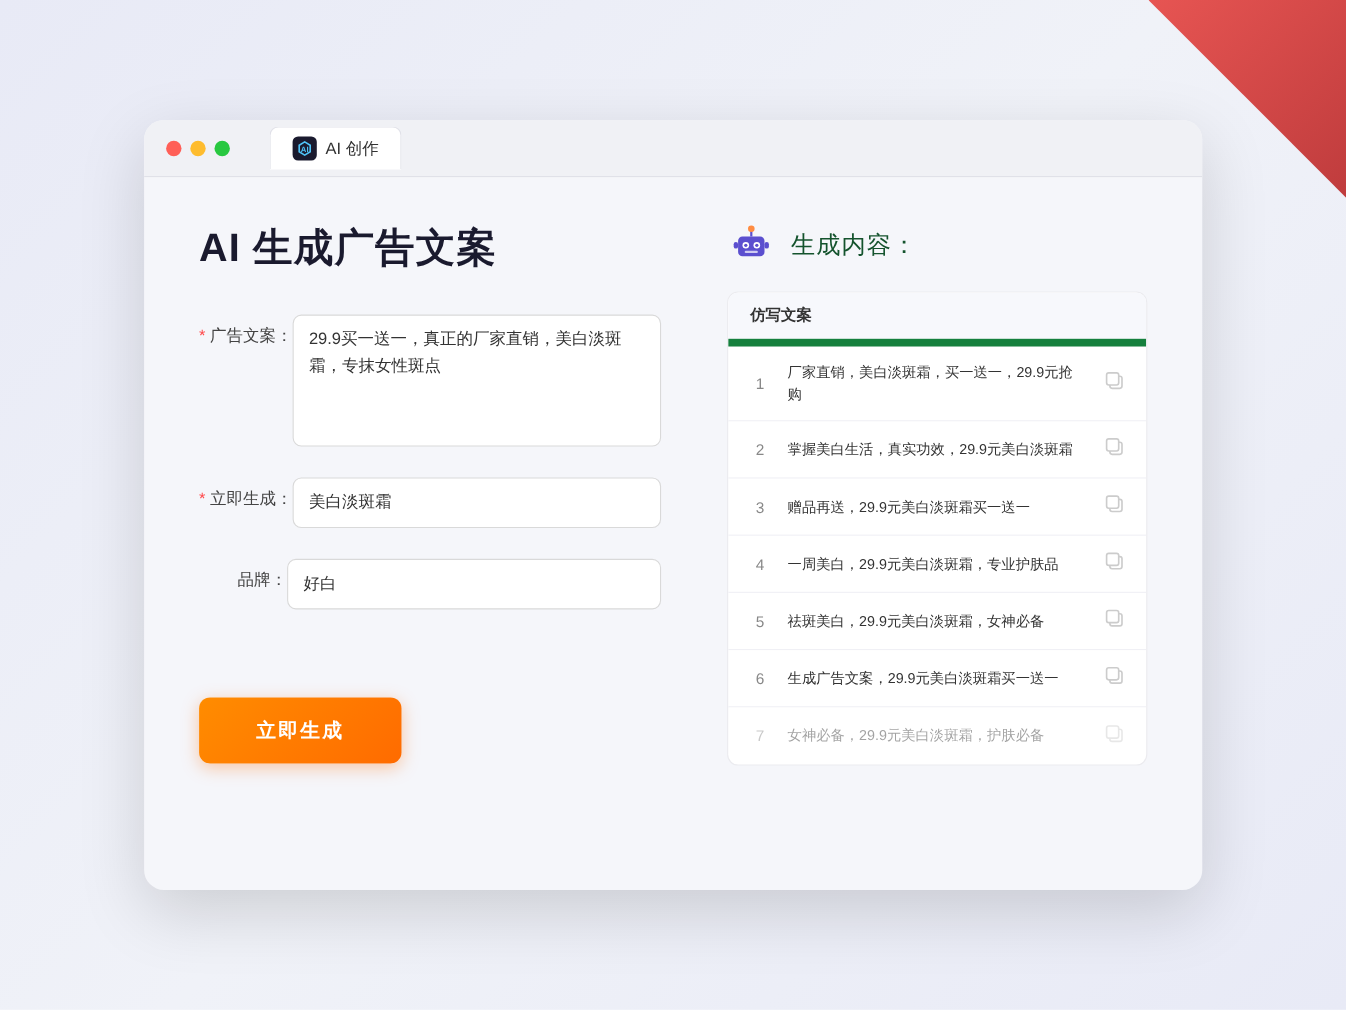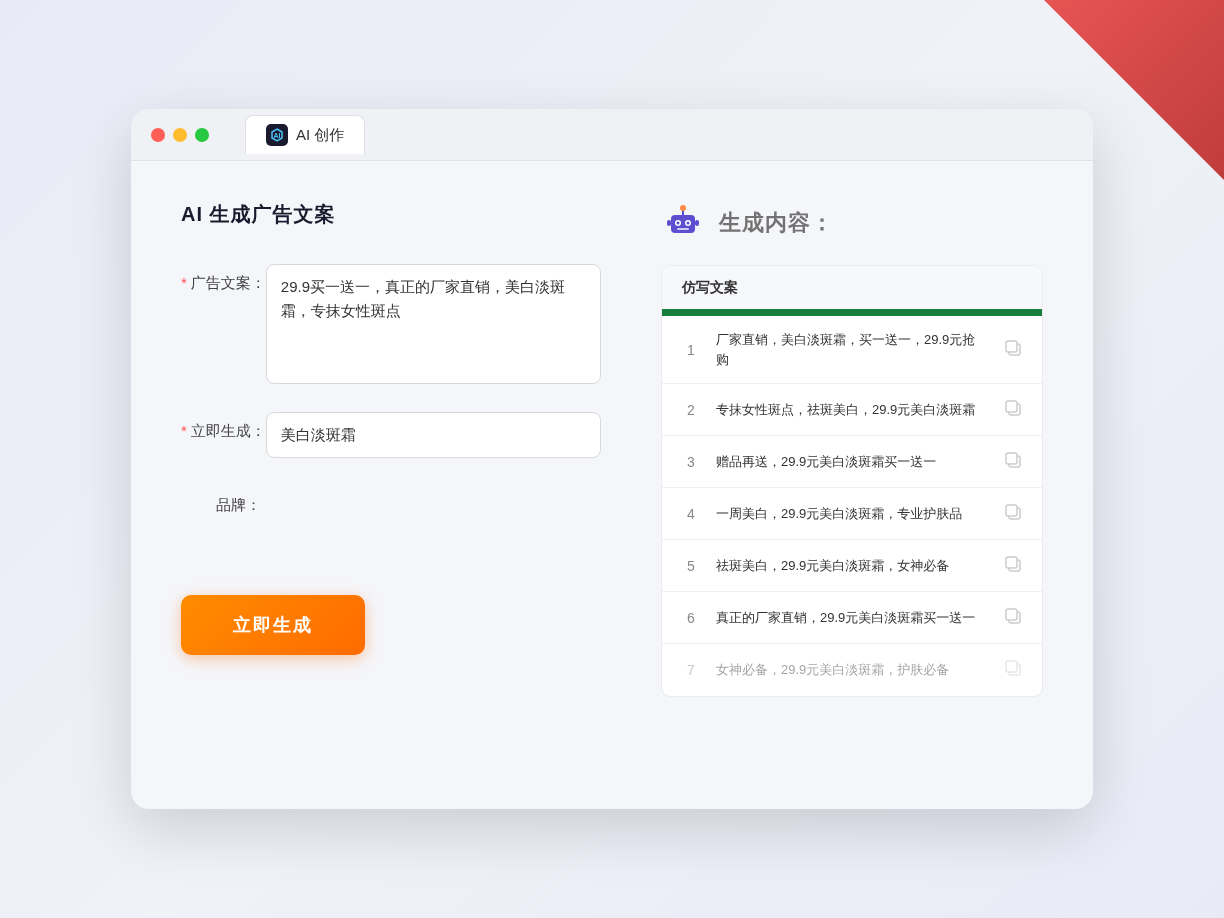--- a/index.html
+++ b/index.html
@@ -88,21 +88,21 @@
       gap: 60px;
       min-height: 648px;
     }
 
     
     .left-panel {
       flex: 0 0 420px;
     }
 
     .page-title {
-      font-size: 20px;
+      font-size: 36px;
       font-weight: 700;
       color: #1a1a2e;
       margin-bottom: 36px;
       letter-spacing: 1px;
     }
 
     .form-group {
       display: flex;
       align-items: flex-start;
       margin-bottom: 28px;
@@ -162,22 +162,22 @@
 
     .result-header {
       display: flex;
       align-items: center;
       gap: 14px;
       margin-bottom: 20px;
     }
 
     .result-title {
       font-size: 22px;
-      font-weight: 700;
-      color: #737373;
+      font-weight: 400;
+      color: #14532d;
       letter-spacing: 1px;
     }
 
     .result-table {
       background: #fff;
       border-radius: 10px;
       overflow: hidden;
       border: 1px solid #ebebef;
     }
 
@@ -282,20 +282,21 @@
       <div class="form-group">
         <label class="form-label">
           <span class="required-mark">*</span><span>立即生成：</span>
         </label>
         <input type="text" class="form-input" value="美白淡斑霜" style="">
       </div>
 
       
       <div class="form-group">
         <label class="form-label">品牌：</label>
+        <input type="text" class="form-input" value="好白" style="">
       </div>
 
       <button class="generate-btn">立即生成</button>
     </div>
 
     <div class="right-panel">
 
       <div class="result-header">
 
         <svg class="robot-svg" viewBox="0 0 44 44" fill="none" xmlns="http://www.w3.org/2000/svg">
@@ -327,21 +328,21 @@
             <div class="result-row">
               <span class="row-number">1</span>
               <span class="row-text">厂家直销，美白淡斑霜，买一送一，29.9元抢购</span>
               <span style="cursor: pointer; color: rgb(204, 204, 204); font-size: 16px;"><svg width="18" height="18" viewBox="0 0 18 18" fill="none">
                   <rect x="5" y="5" width="11" height="11" rx="2" stroke="#ccc" stroke-width="1.5" fill="none"></rect>
                   <rect x="2" y="2" width="11" height="11" rx="2" stroke="#ccc" stroke-width="1.5" fill="white"></rect>
                 </svg></span>
             </div>
             <div class="result-row">
               <span class="row-number">2</span>
-              <span class="row-text">专抹女性斑点，祛斑美白，29.9元美白淡斑霜</span>
+              <span class="row-text">掌握美白生活，真实功效，29.9元美白淡斑霜</span>
               <span style="cursor: pointer; color: rgb(204, 204, 204); font-size: 16px;"><svg width="18" height="18" viewBox="0 0 18 18" fill="none">
                   <rect x="5" y="5" width="11" height="11" rx="2" stroke="#ccc" stroke-width="1.5" fill="none"></rect>
                   <rect x="2" y="2" width="11" height="11" rx="2" stroke="#ccc" stroke-width="1.5" fill="white"></rect>
                 </svg></span>
             </div>
             <div class="result-row">
               <span class="row-number">3</span>
               <span class="row-text">赠品再送，29.9元美白淡斑霜买一送一</span>
               <span style="cursor: pointer; color: rgb(204, 204, 204); font-size: 16px;"><svg width="18" height="18" viewBox="0 0 18 18" fill="none">
                   <rect x="5" y="5" width="11" height="11" rx="2" stroke="#ccc" stroke-width="1.5" fill="none"></rect>
@@ -359,21 +360,21 @@
             <div class="result-row">
               <span class="row-number">5</span>
               <span class="row-text">祛斑美白，29.9元美白淡斑霜，女神必备</span>
               <span style="cursor: pointer; color: rgb(204, 204, 204); font-size: 16px;"><svg width="18" height="18" viewBox="0 0 18 18" fill="none">
                   <rect x="5" y="5" width="11" height="11" rx="2" stroke="#ccc" stroke-width="1.5" fill="none"></rect>
                   <rect x="2" y="2" width="11" height="11" rx="2" stroke="#ccc" stroke-width="1.5" fill="white"></rect>
                 </svg></span>
             </div>
             <div class="result-row">
               <span class="row-number">6</span>
-              <span class="row-text">真正的厂家直销，29.9元美白淡斑霜买一送一</span>
+              <span class="row-text">生成广告文案，29.9元美白淡斑霜买一送一</span>
               <span style="cursor: pointer; color: rgb(204, 204, 204); font-size: 16px;"><svg width="18" height="18" viewBox="0 0 18 18" fill="none">
                   <rect x="5" y="5" width="11" height="11" rx="2" stroke="#ccc" stroke-width="1.5" fill="none"></rect>
                   <rect x="2" y="2" width="11" height="11" rx="2" stroke="#ccc" stroke-width="1.5" fill="white"></rect>
                 </svg></span>
             </div>
             <div class="result-row dimmed">
               <span class="row-number">7</span>
               <span class="row-text">女神必备，29.9元美白淡斑霜，护肤必备</span>
               <span style="cursor: pointer; color: rgb(204, 204, 204); font-size: 16px;"><svg width="18" height="18" viewBox="0 0 18 18" fill="none">
                   <rect x="5" y="5" width="11" height="11" rx="2" stroke="#ccc" stroke-width="1.5" fill="none"></rect>

